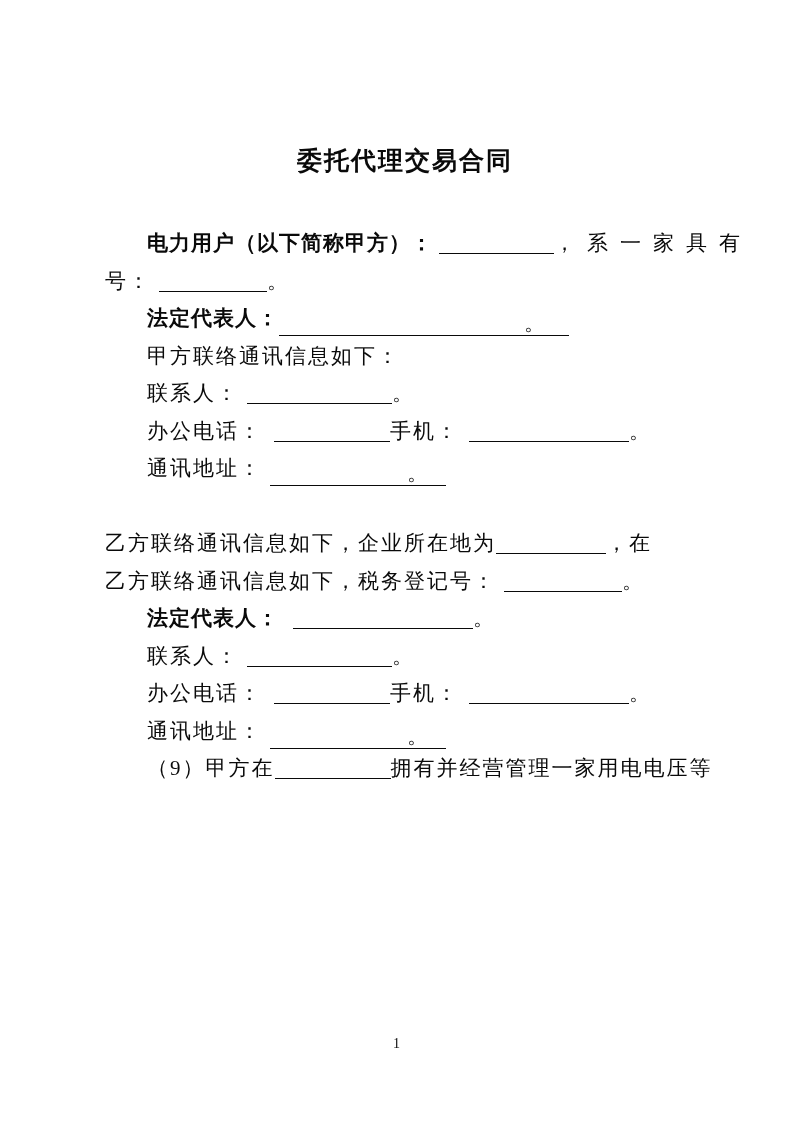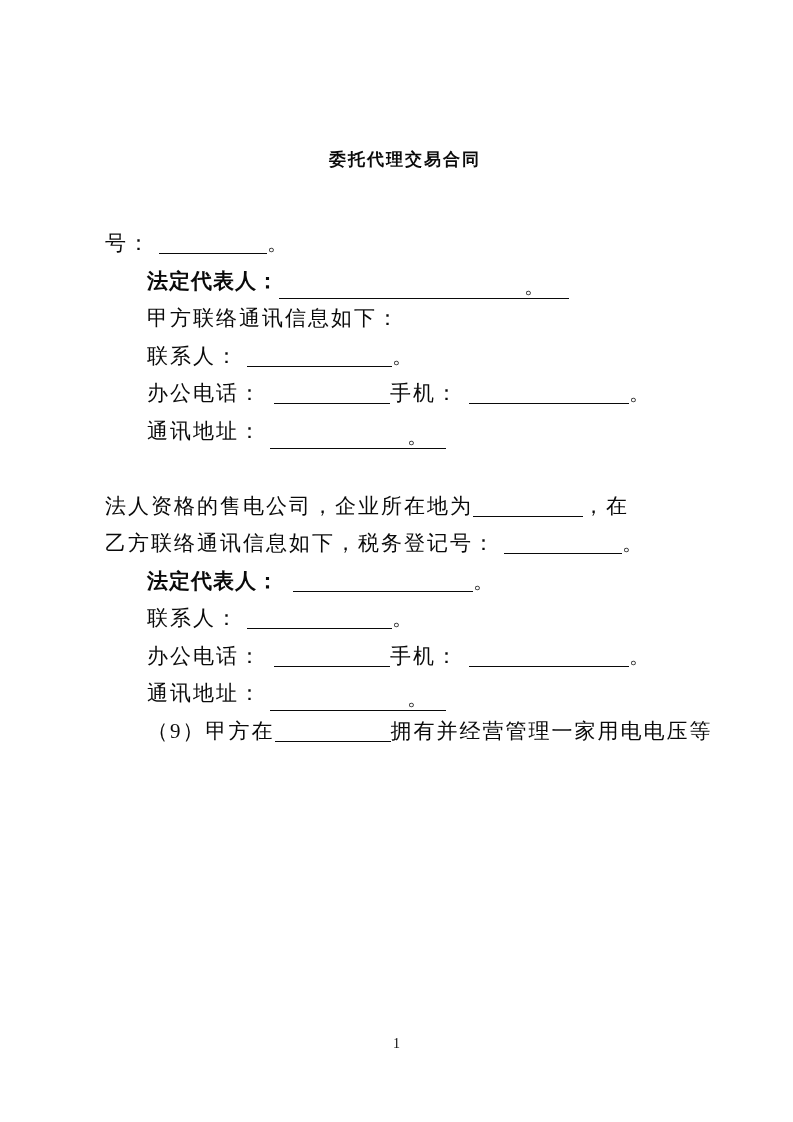--- a/index.html
+++ b/index.html
@@ -11,21 +11,21 @@
     color:#0a0a0a;
     overflow:hidden;
   }
   .content {
     position:absolute; left:105px; top:140px; width:600px;
   }
   .title {
     text-align:center;
     font-family:"Liberation Sans","DejaVu Sans",sans-serif;
     font-weight:bold;
-    font-size:17px;
+    font-size:25px;
     height:40px; line-height:40px;
     letter-spacing:2px;
     margin-bottom:45px;
     white-space:nowrap;
   }
   .line {
     height:37.5px; line-height:37.5px;
     font-size:21px;
     letter-spacing:2px;
     white-space:nowrap;
@@ -55,39 +55,40 @@
   }
 </style>
 </head>
 <body>
 
 <div class="page">
   <div class="content">
 
     <div class="title">委托代理交易合同</div>
 
+    <div class="line indent"><span class="b">电力用户（以下简称甲方）：</span><span class="blank" style="width:115px;margin-left:6px"></span><span class="st">，系一家具有</span></div>
 
 
 
     <div class="line"><span>号：</span><span class="blank" style="width:108px;margin-left:8px"></span><span>。</span></div>
 
     <div class="line indent"><span class="b">法定代表人：</span><span class="blank-p" style="width:290px;padding-right:24px"><span>。</span></span></div>
 
     <div class="line indent"><span>甲方联络通讯信息如下：</span></div>
 
     <div class="line indent"><span>联系人：</span><span class="blank" style="width:145px;margin-left:8px"></span><span>。</span></div>
 
     <div class="line indent"><span>办公电话：</span><span class="blank" style="width:116px;margin-left:12px"></span><span>手机：</span><span class="blank" style="width:160px;margin-left:10px"></span><span>。</span></div>
 
     <div class="line indent"><span>通讯地址：</span><span class="blank-p" style="width:176px;padding-right:18px;margin-left:8px"><span>。</span></span></div>
 
     <div class="line"></div>
 
 
-    <div class="line"><span>法人资格的售电公司，企业所在地为</span><span class="blank" style="width:110px"></span><span>，在</span></div>
+    <div class="line"><span>乙方联络通讯信息如下，企业所在地为</span><span class="blank" style="width:110px"></span><span>，在</span></div>
 
     <div class="line"><span>乙方联络通讯信息如下，税务登记号：</span><span class="blank" style="width:118px;margin-left:8px"></span><span>。</span></div>
 
     <div class="line indent"><span class="b">法定代表人：</span><span class="blank" style="width:180px;margin-left:14px"></span><span>。</span></div>
 
 
     <div class="line indent"><span>联系人：</span><span class="blank" style="width:145px;margin-left:8px"></span><span>。</span></div>
 
     <div class="line indent"><span>办公电话：</span><span class="blank" style="width:116px;margin-left:12px"></span><span>手机：</span><span class="blank" style="width:160px;margin-left:10px"></span><span>。</span></div>
 

